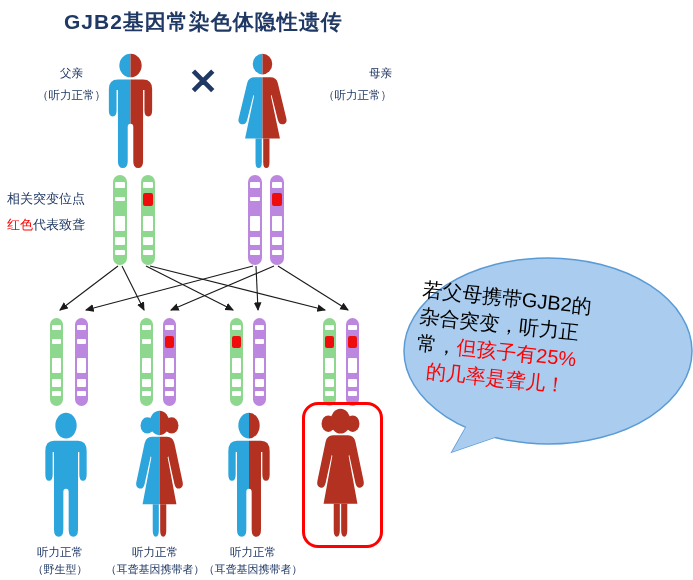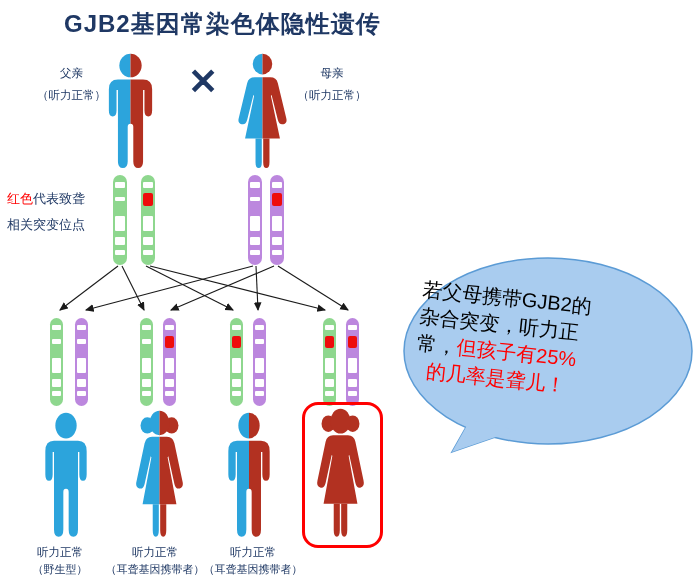--- a/index.html
+++ b/index.html
@@ -1,21 +1,21 @@
 <!DOCTYPE html>
 <html style="--navy-text: #1F3864; --red-text: #FF0000; --figure-blue: #2CA4DC; --figure-red: #B23121; --chromosome-green: #8ED78E; --chromosome-purple: #BC87DE; --mutation-red: #EE0C0C; --bubble-fill: #A9CCEF; --bubble-border: #5B9BD5; --highlight-box-red: #FF0000;"><head>
 <meta charset="utf-8">
 <style>
   html,body{margin:0;padding:0;background:#fff;}
   .canvas{
     position:relative;width:693px;height:580px;background:#fff;overflow:hidden;
     font-family:"Liberation Sans",sans-serif;
   }
   .title{
-    position:absolute;left:64px;top:8px;font-size:24px;font-weight:bold;
+    position:absolute;left:64px;top:8px;font-size:21px;font-weight:bold;
     color:var(--navy-text);letter-spacing:1px;white-space:nowrap;
   }
   .small-label{
     position:absolute;text-align:center;color:var(--navy-text);
     font-size:11.5px;line-height:22px;white-space:nowrap;
   }
   .cross{
     position:absolute;left:188px;top:64px;font-size:36px;font-weight:bold;
     color:var(--navy-text);line-height:1;
   }
@@ -82,38 +82,38 @@
         </clipPath>
     </defs>
   </svg>
 
   <div class="title">GJB2基因常染色体隐性遗传</div>
 
   <div class="small-label" style="left:14px;top:62px;width:115px;">
     <div>父亲</div>
     <div>（听力正常）</div>
   </div>
-  <div class="small-label" style="left:272px;top:62px;width:120px;">
+  <div class="small-label" style="left:272px;top:62px;width:120px;text-align:right;">
     <div>母亲</div>
     <div>（听力正常）</div>
   </div>
 
   <svg class="fig" viewBox="0 0 96 160" preserveAspectRatio="none" style="left:97px;top:53px;width:67px;height:118px">
     <use href="#male" fill="var(--figure-blue)" clip-path="url(#halfL)"></use>
     <use href="#male" fill="var(--figure-red)" clip-path="url(#halfR)"></use>
   </svg>
   <div class="cross">✕</div>
   <svg class="fig" viewBox="0 0 96 160" preserveAspectRatio="none" style="left:229px;top:53px;width:67px;height:118px">
     <use href="#woman" fill="var(--figure-blue)" clip-path="url(#halfL)"></use>
     <use href="#woman" fill="var(--figure-red)" clip-path="url(#halfR)"></use>
   </svg>
 
   <div class="legend">
+    <div>相关突变位点</div>
     <div><span class="red">红色</span><span>代表致聋</span></div>
-    <div>相关突变位点</div>
   </div>
 
   <div class="chr green" style="left:113px;top:175px;width:14px;height:90px">
       <div class="band" style="top: 8%; height: 6%;"></div>
       <div class="band" style="top: 45%; height: 17%;"></div>
       <div class="band" style="top: 69%; height: 9%;"></div>
       <div class="band" style="top: 83%; height: 6%;"></div>
       <div class="band" style="top: 24%; height: 5%;"></div>
     </div>
   <div class="chr green" style="left:141px;top:175px;width:14px;height:90px">

